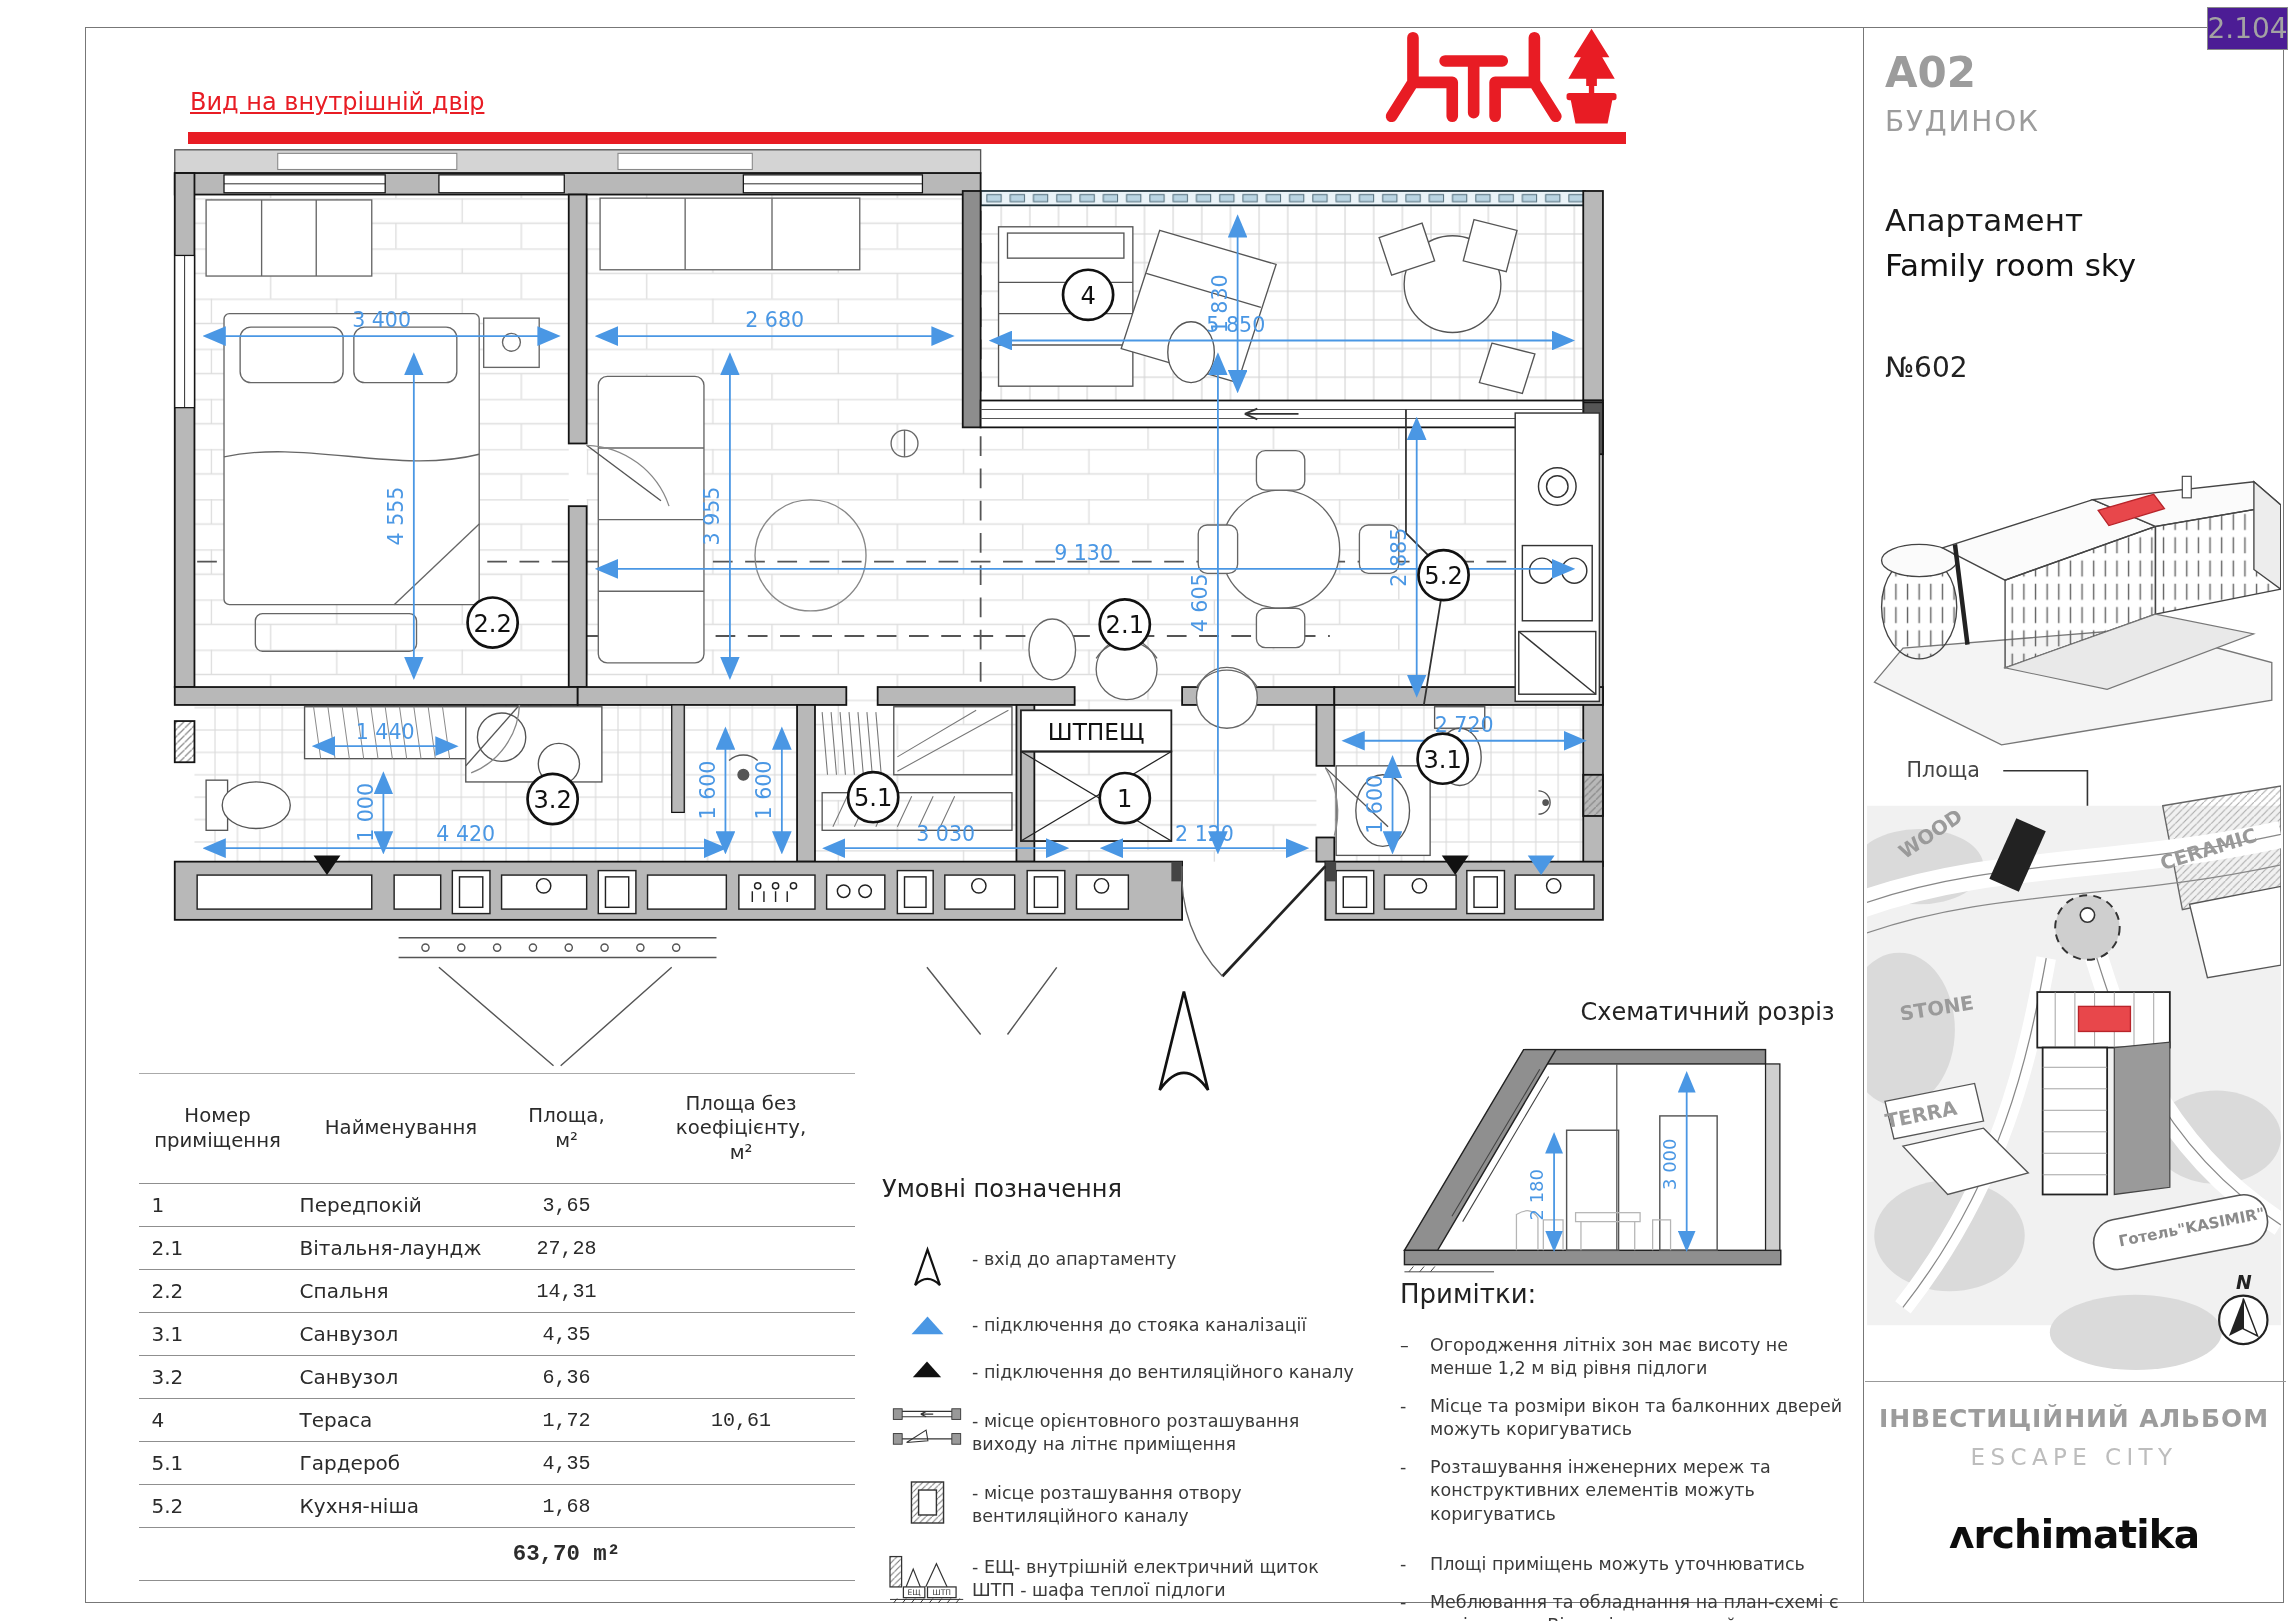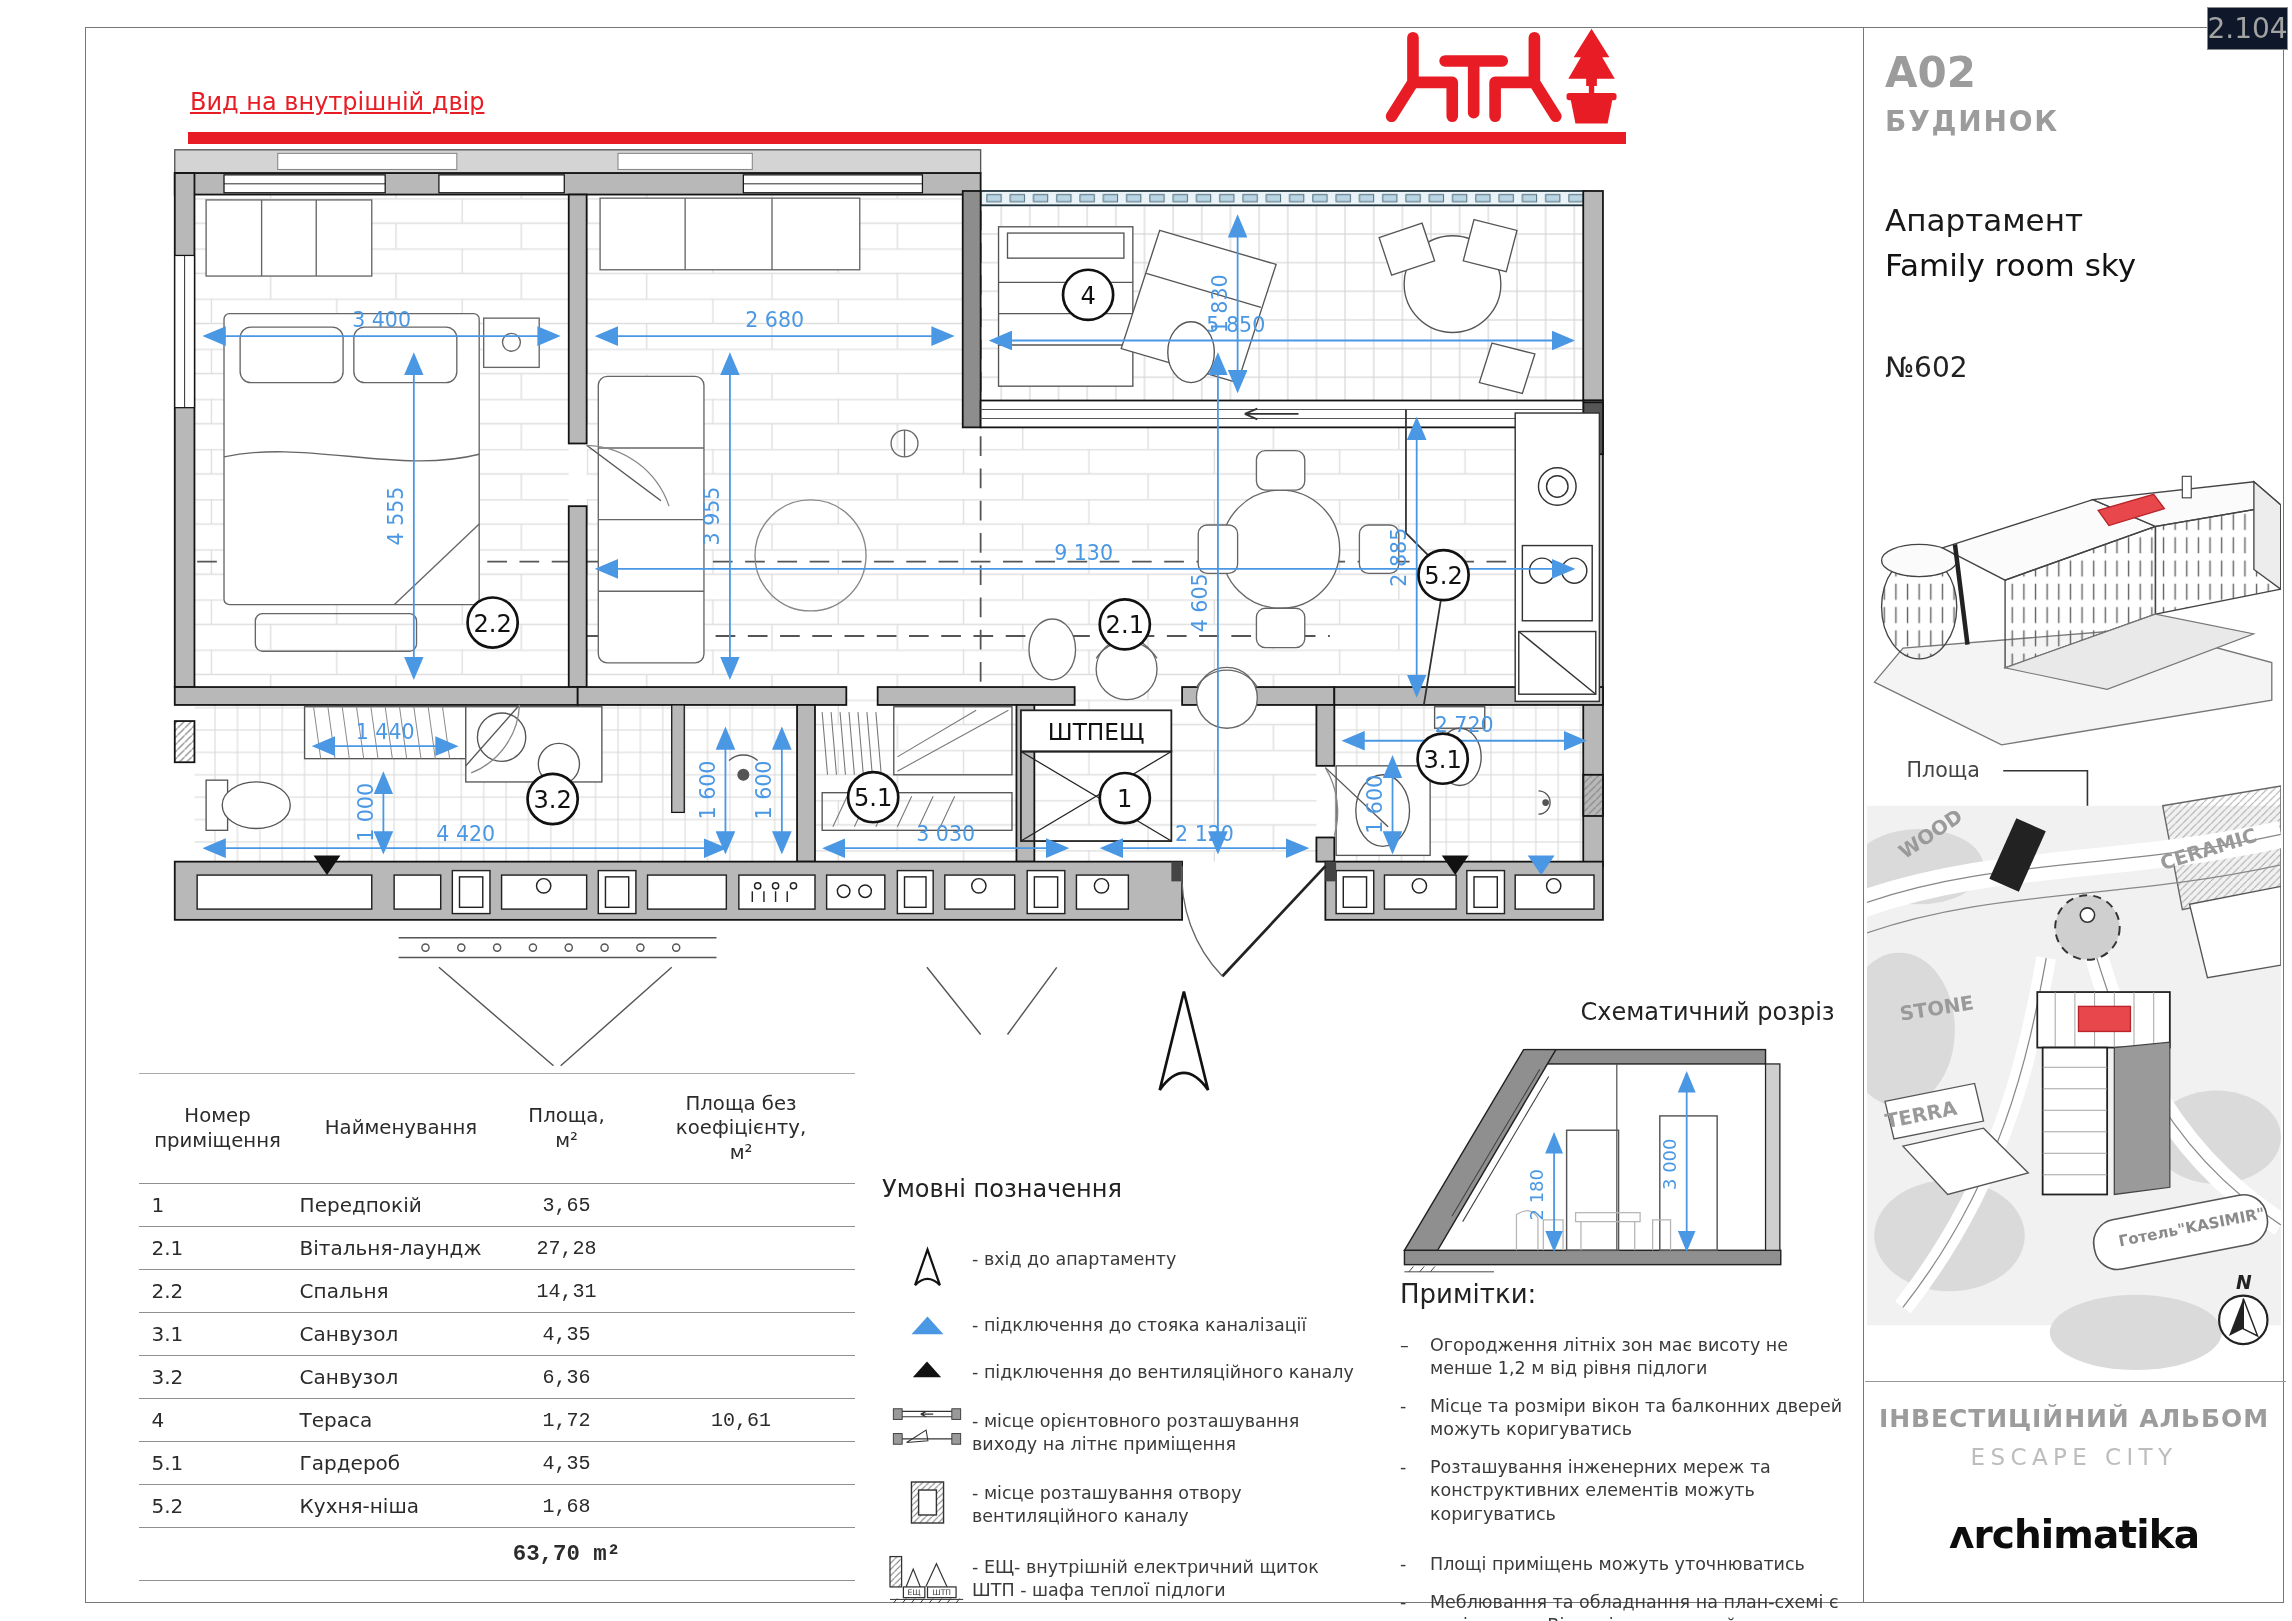--- a/index.html
+++ b/index.html
@@ -1,20 +1,20 @@
 <!DOCTYPE html>
 <html style="font-size:14.3px"><head>
 <meta charset="utf-8">
 <style>
   html,body{margin:0;padding:0;background:#e9e9e9;}
   .sheet{position:relative;width:2293px;height:1621px;background:#fff;overflow:hidden;
          font-family:"DejaVu Sans","Liberation Sans",sans-serif;color:#1a1a1a;}
   .frame{position:absolute;left:85px;top:27px;width:2199px;height:1576px;border:1.8px solid #777;box-sizing:border-box;}
   .divider{position:absolute;left:1863px;top:27px;height:1576px;border-left:1.8px solid #777;}
-  .sheetno{position:absolute;left:2207px;top:7.2px;width:81px;height:43px;border:1.8px solid #8a8a8a;background:#0f172a;
+  .sheetno{position:absolute;left:2207px;top:7.2px;width:81px;height:43px;border:1.8px solid #8a8a8a;background:#4c1d95;
            color:#a3a3a3;font-size:28px;display:flex;align-items:center;justify-content:center;z-index:6;box-sizing:border-box;}
   .viewtitle{position:absolute;left:190px;top:88px;font-size:24px;color:#e81c24;text-decoration:underline;}
   .redbar{position:absolute;left:188px;top:132px;width:1438px;height:11.6px;background:#e81c24;}
   .abs{position:absolute;}
   svg text{font-family:"DejaVu Sans","Liberation Sans",sans-serif;}
   .dimtxt{fill:#4a97e4;font-size:23px;}
   .roomtxt{fill:#111;font-size:27px;}
   
   .rtable{position:absolute;left:139px;top:1073px;width:716px;border-top:1.8px solid #aaa;}
   .thead{display:grid;grid-template-columns:157px 210px 121px 228px;min-height:109px;align-items:center;}
@@ -34,21 +34,21 @@
   .ltext{font-size:17.5px;color:#3a3a3a;line-height:1.3;white-space:pre-line;padding-top:3.6px;}
   
   .notes{position:absolute;left:1400px;top:1279px;width:452px;}
   .notes h3{margin:0 0 25px 0;font-weight:normal;font-size:26px;color:#222;}
   .nitem{display:flex;font-size:17.5px;color:#3a3a3a;line-height:1.32;margin-bottom:15px;}
   .nitem .dash{flex:0 0 30px;}
   
   .sectitle{position:absolute;left:1573px;top:998px;width:269px;text-align:center;font-size:24px;color:#222;}
   
   .sb-code{position:absolute;left:1885px;top:48px;font-size:42px;font-weight:bold;color:#9c9c9c;}
-  .sb-bud{position:absolute;left:1885px;top:105px;font-size:28px;font-weight:bold;color:#9c9c9c;letter-spacing:1.8px;}
+  .sb-bud{position:absolute;left:1885px;top:105px;font-size:28px;font-weight:normal;color:#9c9c9c;letter-spacing:1.8px;}
   .sb-apt{position:absolute;left:1885px;top:202px;font-size:31px;color:#1a1a1a;}
   .sb-name{position:absolute;left:1885px;top:247px;font-size:31px;font-weight:normal;color:#111;}
   .sb-num{position:absolute;left:1885px;top:351px;font-size:28px;color:#222;}
   .sb-line{position:absolute;left:1865px;top:1381px;width:421px;border-top:1.3px solid #999;}
   .sb-album{position:absolute;left:1867px;top:1404px;width:414px;text-align:center;font-size:25px;font-weight:bold;color:#9c9c9c;letter-spacing:0.9px;}
   .sb-city{position:absolute;left:1867px;top:1444px;width:414px;text-align:center;font-size:23px;color:#bdbdbd;letter-spacing:5.4px;}
   .sb-brand{position:absolute;left:1867px;top:1512px;width:414px;text-align:center;font-size:39px;font-weight:bold;color:#0d0d0d;letter-spacing:-0.9px;}
 </style>
 </head>
 <body>

